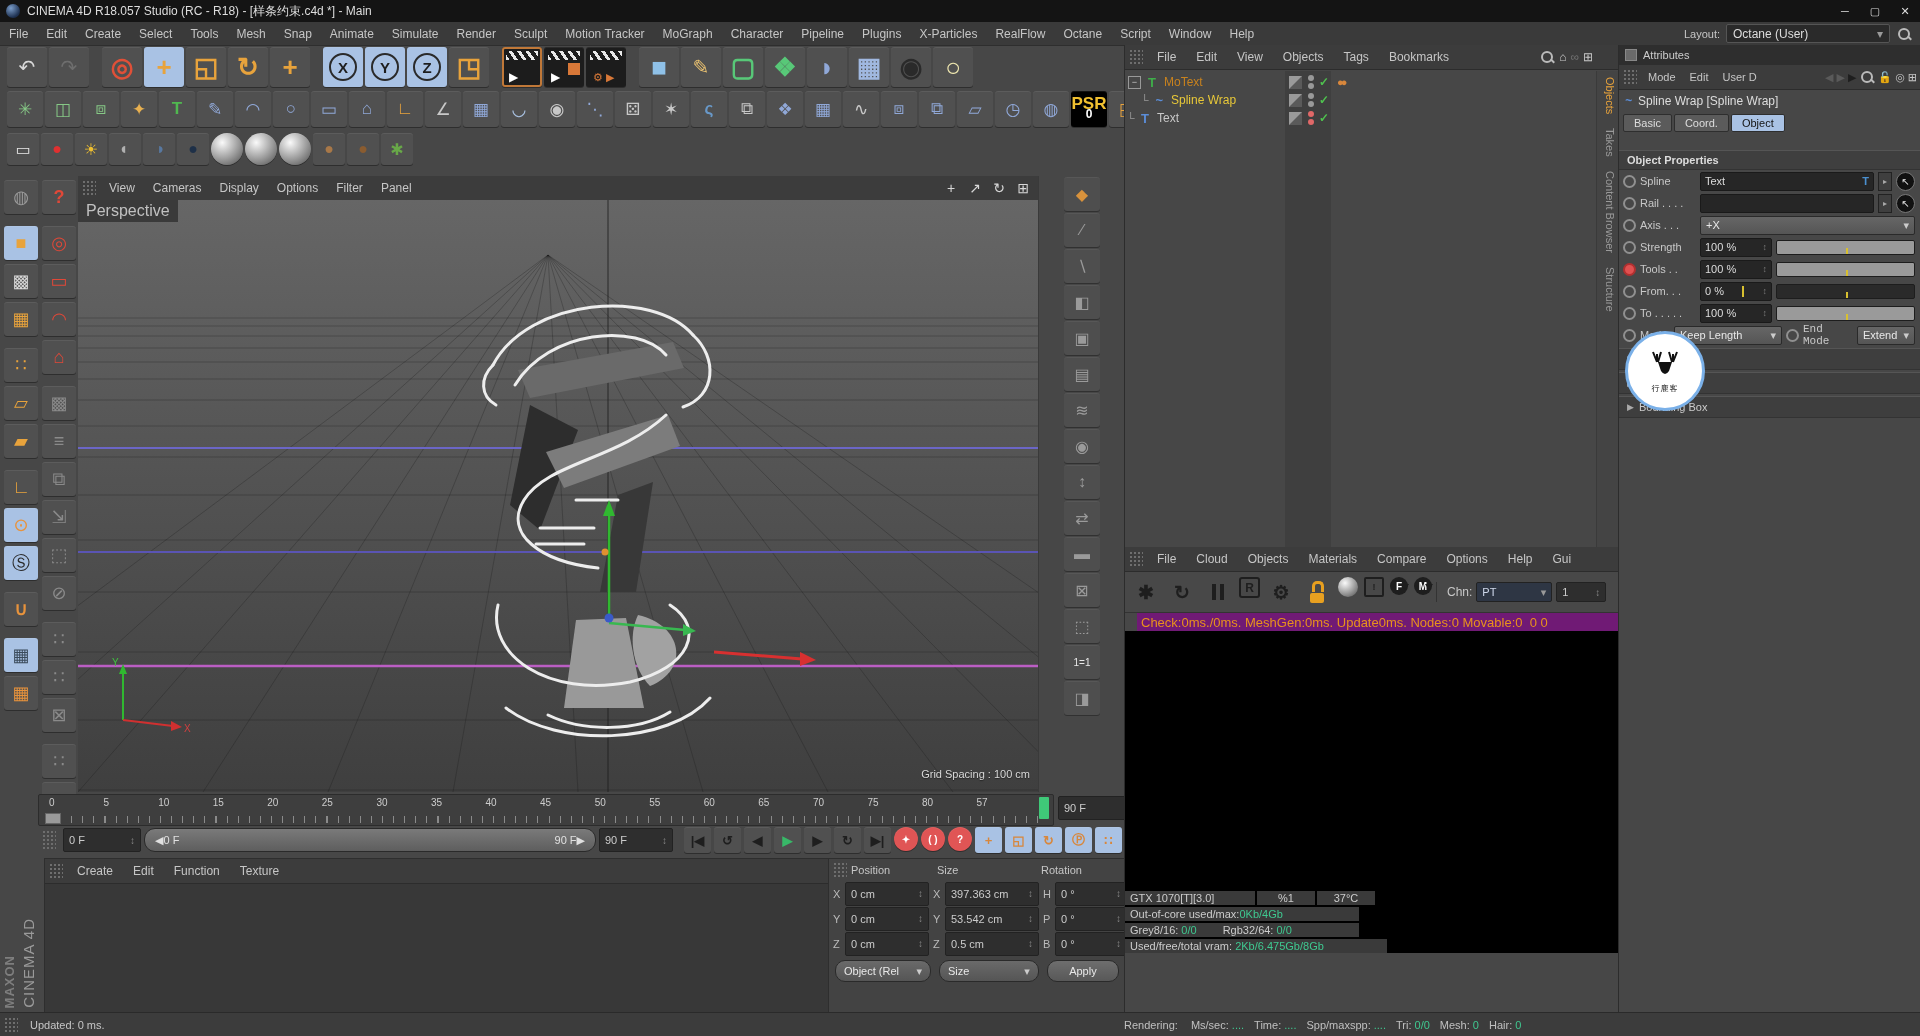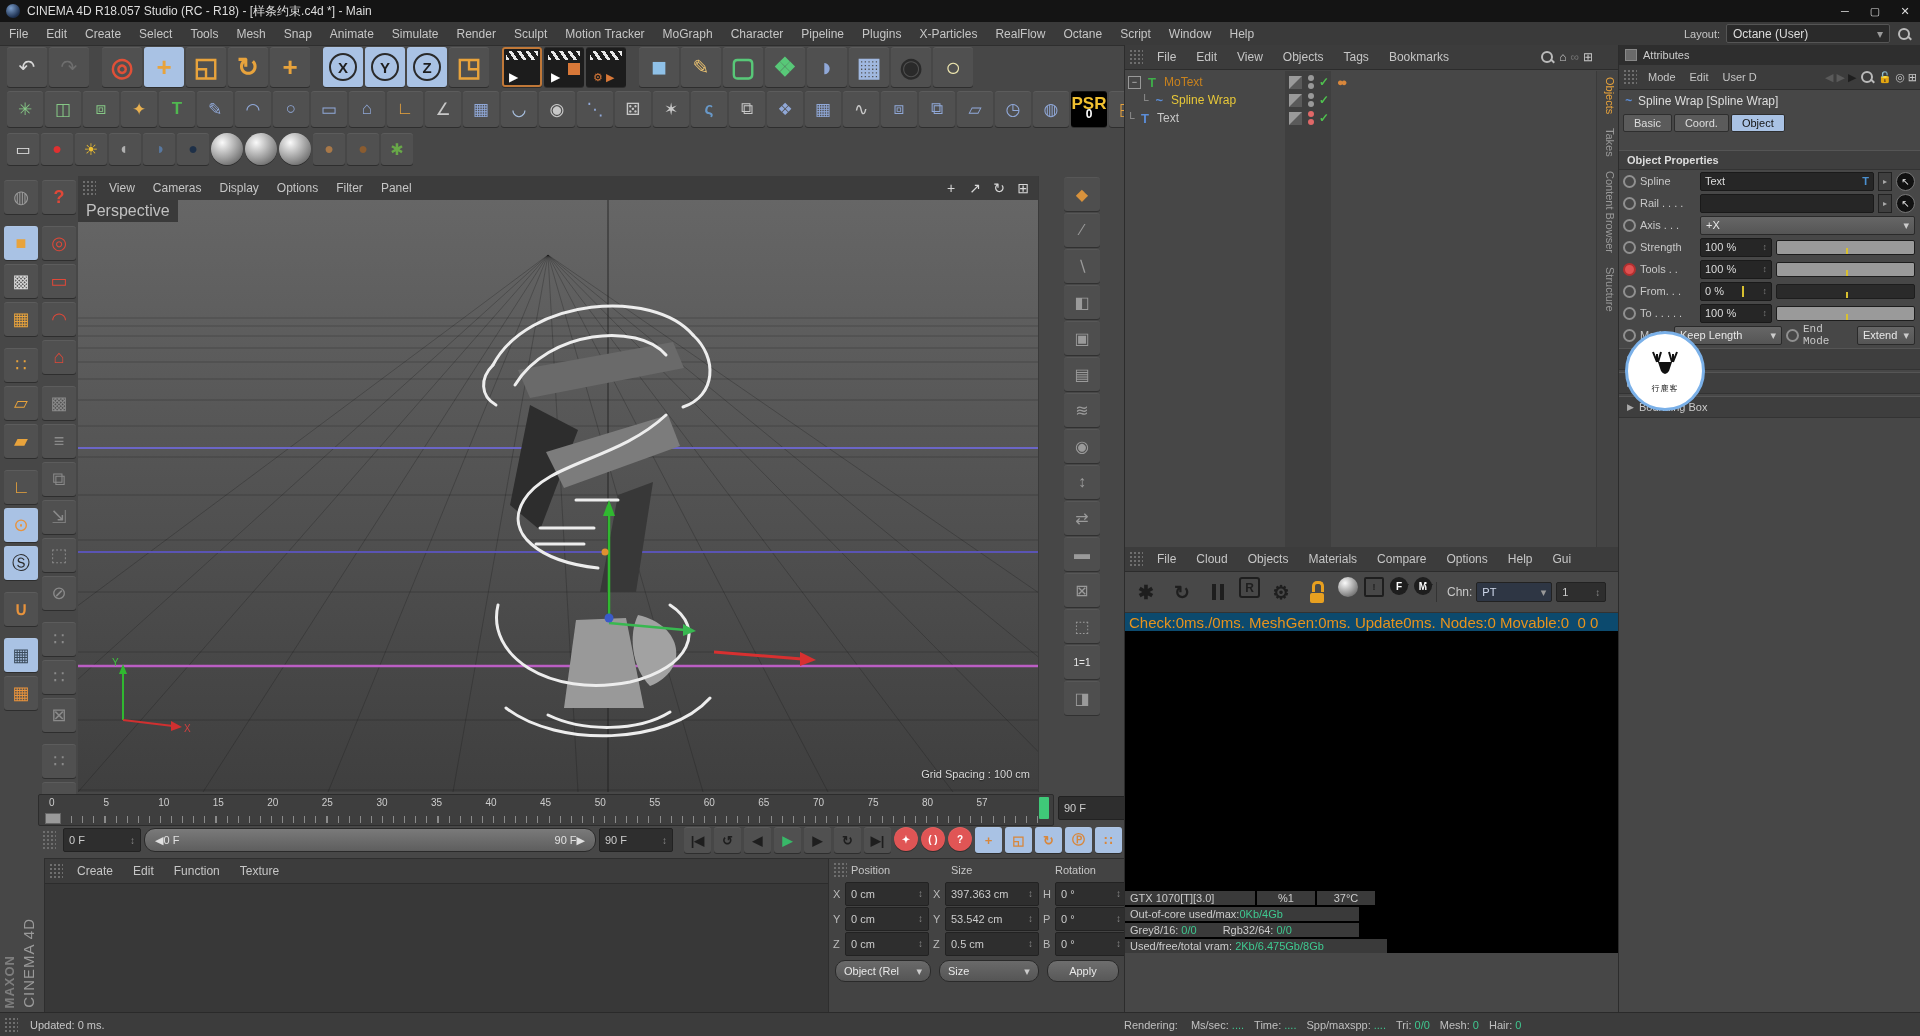--- a/index.html
+++ b/index.html
@@ -153,21 +153,21 @@
   .lock::before{content:"";position:absolute;bottom:4px;left:8px;width:14px;height:10px;background:#e8a020;border-radius:2px;}
   .lock::after{content:"";position:absolute;top:4px;left:10px;width:6px;height:8px;border:3px solid #e8a020;border-bottom:none;border-radius:5px 5px 0 0;}
   .matball{width:20px;height:20px;border-radius:50%;background:radial-gradient(circle at 35% 30%,#fafafa,#9a9a9a 55%,#4a4a4a);}
   .framepick{border:2px solid #1e1e1e;border-radius:2px;width:16px;height:16px;font-size:9px;color:#1e1e1e;}
   .pin{background:#1e1e1e;border-radius:50%;width:18px;height:18px;color:#fff;font-size:10px;}
   .pin::after{content:"";position:absolute;bottom:1px;left:11px;border:4px solid transparent;border-top:6px solid #1e1e1e;}
   .chn{margin-left:auto;display:flex;align-items:center;gap:4px;border-left:1px solid #333;padding-left:10px;margin-right:26px;}
   .chndd{width:64px;height:18px;background:#2e3644;border:1px solid #222;border-radius:2px;display:flex;
          align-items:center;padding:0 5px;color:#cfd8ea;font-size:11px;}
   .chndd::after{content:"▾";margin-left:auto;color:#999;}
-  .lvstats{height:18px;background:#0c4a6e;color:#e8931c;font-size:15px;display:flex;align-items:center;padding-left:4px;white-space:pre;}
+  .lvstats{height:18px;background:#701a75;color:#e8931c;font-size:13px;display:flex;align-items:center;padding-left:4px;white-space:pre;margin-left:12px;}
   .lvblack{position:relative;height:322px;background:#000;}
   .gpu{position:absolute;left:0;bottom:0;font-size:11px;}
   .gpurow{display:flex;gap:2px;margin-top:2px;}
   .gpucell{background:#3a3a3a;height:14px;display:flex;align-items:center;padding:0 5px;color:#ccc;white-space:pre;}
   .gv{color:#3fc890;}
   
   .attr{position:absolute;left:1618px;top:45px;width:302px;height:967px;background:#474747;border-left:1px solid #2c2c2c;font-size:11px;}
   .attrtitle{height:20px;background:#2e2e2e;display:flex;align-items:center;gap:6px;padding-left:6px;color:#ccc;}
   .attrtitle .sq{width:10px;height:10px;background:#6a6a6a;border:1px solid #888;}
   .amenu{height:24px;background:#3c3c3c;display:flex;align-items:center;border-bottom:1px solid #2c2c2c;}
@@ -573,21 +573,21 @@
           <span class="mi">Edit</span>
           <span class="mi">Function</span>
           <span class="mi">Texture</span>
         </span>
     </div>
   </div>
 
   <div class="coords">
     <div class="chead">
       <span class="grip"></span>
-      <span style="width:100px;">Position</span>
+      <span style="width:86px;">Position</span>
       <span style="width:104px;">Size</span>
       <span>Rotation</span>
     </div>
     <div style="display:flex;">
       <div>
 
       <div class="crow">
           <span class="clabel">X</span>
           <span class="fld step" style="width:72px;">0 cm</span>
         </div>

